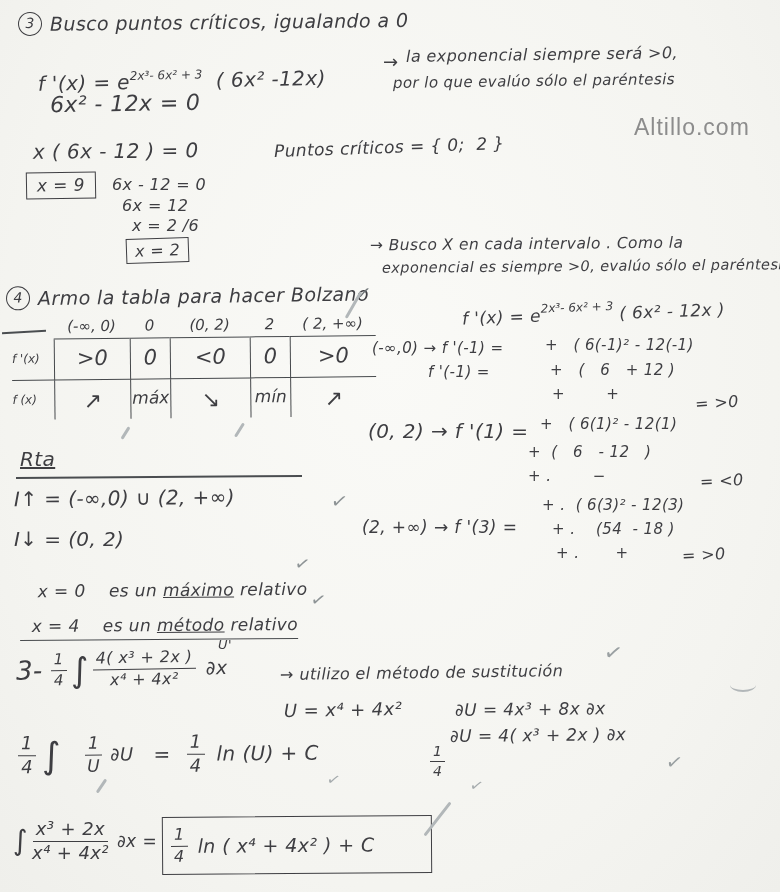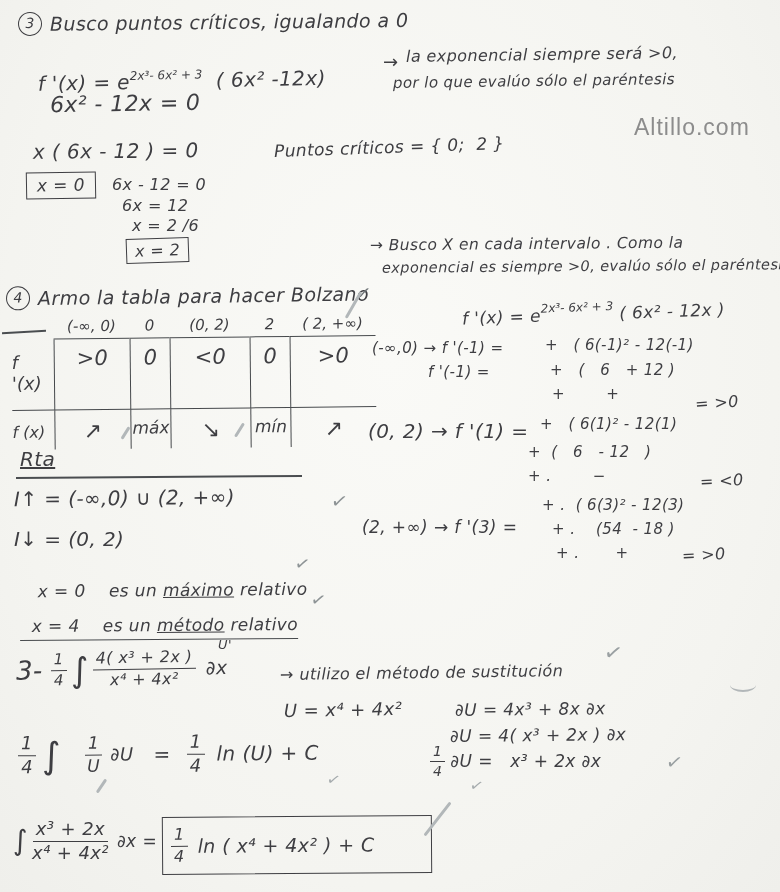--- a/index.html
+++ b/index.html
@@ -27,23 +27,23 @@
   .arc{position:absolute;border-bottom:2px solid #b2b7b9;border-radius:50%;}
   .uword{text-decoration:underline;}
   .tbl{
     position:absolute;left:12px;top:316px;display:grid;
     grid-template-columns:42px 76px 40px 80px 40px 86px;
     color:#3e3e42;font-style:italic;transform:rotate(-.6deg);
   }
   .tbl .th{font-size:15px;text-align:center;padding:0 0 3px;border-bottom:1.8px solid #46494c;}
   .tbl .th0{border-bottom:none;}
   .tbl .c1{font-size:21px;text-align:center;padding:7px 0 9px;border-left:1.7px solid #46494c;border-bottom:1.8px solid #46494c;}
-  .tbl .lab1{font-size:18px;padding:12px 2px 16px 0;border-bottom:1.8px solid #46494c;}
+  .tbl .lab1{font-size:12px;padding:12px 2px 8px 0;border-bottom:1.8px solid #46494c;}
   .tbl .c2{font-size:17px;text-align:center;padding:8px 0 6px;border-left:1.7px solid #46494c;}
-  .tbl .lab2{font-size:16px;padding:12px 2px 0 0;}
+  .tbl .lab2{font-size:12px;padding:12px 2px 0 0;}
   .tbl .arrowcell{font-size:22px;}
   .line{position:absolute;background:#4a4d50;height:2px;}
   .wm{position:absolute;font-family:"Liberation Sans",sans-serif;color:#8c8c8c;letter-spacing:1px;}
 </style>
 </head>
 <body>
 
 <div class="hw rowflex" style="left:18px;top:10px;font-size:19px;transform:rotate(-.6deg)">
   <span class="circ">3</span>
   <span>Busco puntos críticos, igualando a 0</span>
@@ -57,21 +57,21 @@
 <div class="hw" style="left:406px;top:46px;font-size:16px;transform:rotate(-.8deg)">la exponencial siempre será &gt;0,</div>
 <div class="hw" style="left:393px;top:73px;font-size:15px;transform:rotate(-.8deg)">por lo que evalúo sólo el paréntesis</div>
 
 <div class="wm" style="left:634px;top:114px;font-size:23px">Altillo.com</div>
 
 <div class="hw" style="left:50px;top:92px;font-size:22px;transform:rotate(-1deg)">6x² - 12x = 0</div>
 <div class="hw" style="left:33px;top:140px;font-size:20px;transform:rotate(-.6deg)">x ( 6x - 12 ) = 0</div>
 <div class="hw" style="left:274px;top:138px;font-size:17px;transform:rotate(-2deg)">Puntos críticos = { 0;  2 }</div>
 
 <div class="box" style="left:26px;top:172px;transform:rotate(-1deg)">
-  <span class="hw" style="position:static;font-size:17px">x = 0</span>
+  <span class="hw" style="position:static;font-size:17px">x = 9</span>
 </div>
 <div class="hw" style="left:112px;top:176px;font-size:16px">6x - 12 = 0</div>
 <div class="hw" style="left:122px;top:197px;font-size:16px">6x = 12</div>
 <div class="hw" style="left:132px;top:217px;font-size:16px">x = 2 /6</div>
 <div class="box" style="left:126px;top:238px;transform:rotate(-2deg);padding:2px 8px">
   <span class="hw" style="position:static;font-size:16px">x = 2</span>
 </div>
 
 <div class="hw" style="left:370px;top:236px;font-size:15.5px;transform:rotate(-.5deg)">→ Busco X en cada intervalo . Como la</div>
 <div class="hw" style="left:382px;top:259px;font-size:14.5px;transform:rotate(-.5deg)">exponencial es siempre &gt;0, evalúo sólo el paréntesis</div>
@@ -159,21 +159,20 @@
 <div class="hw" style="left:280px;top:664px;font-size:16px;transform:rotate(-.8deg)">→ utilizo el método de sustitución</div>
 
 <div class="hw" style="left:284px;top:700px;font-size:18px;transform:rotate(-1deg)">U = x⁴ + 4x²</div>
 <div class="hw" style="left:455px;top:700px;font-size:17px;transform:rotate(-.6deg)">∂U = 4x³ + 8x ∂x</div>
 <div class="hw" style="left:450px;top:726px;font-size:17px;transform:rotate(-.6deg)">∂U = 4( x³ + 2x ) ∂x</div>
 <div class="hw rowflex" style="left:430px;top:744px">
   <span class="frac" style="font-size:14px;margin-right:5px">
     <span class="fn">1</span>
     <span class="fd">4</span>
   </span>
-  <span style="font-size:17px">∂U =   x³ + 2x ∂x</span>
 </div>
 
 <div class="hw rowflex" style="left:18px;top:733px;transform:rotate(-.5deg)">
   <span class="frac" style="font-size:18px">
     <span class="fn">1</span>
     <span class="fd">4</span>
   </span>
   <span style="font-size:36px;margin:0 6px">∫</span>
   <span class="frac" style="font-size:17px;margin-left:18px">
     <span class="fn">1</span>

